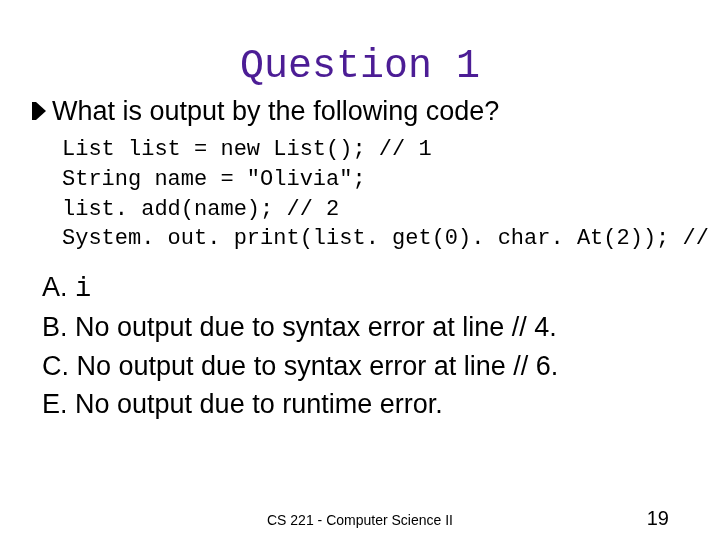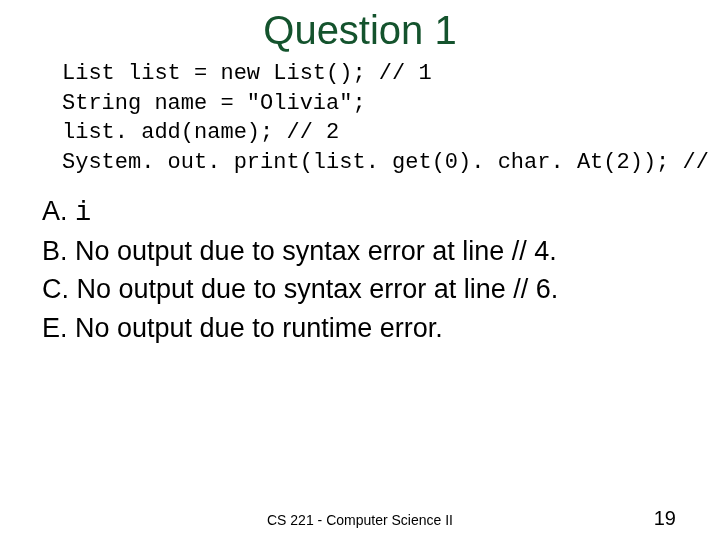--- a/index.html
+++ b/index.html
@@ -11,26 +11,27 @@
     position: relative;
     overflow: hidden;
   }
   .slide {
     width: 100%;
     height: 100%;
     padding: 8px 30px 0 30px;
     position: relative;
   }
   .title {
-    color: #14532d;
+    color: #4c1d95;
     font-size: 40px;
     text-align: center;
     font-weight: normal;
     margin-bottom: 6px;
-    font-family: Liberation Sans, sans-serif;
+    font-family: Liberation Mono, monospace;
+    margin-top: 36px;
   }
   .bullet-line {
     display: flex;
     align-items: flex-start;
     gap: 6px;
     margin-bottom: 8px;
     padding-left: 2px;
   }
   .bullet-icon {
     width: 14px;
@@ -66,33 +67,40 @@
     left: 0;
     width: 100%;
     display: flex;
     justify-content: center;
     align-items: center;
     font-size: 14px;
     color: #000;
   }
   .page-num {
     position: absolute;
-    right: 44px;
+    right: 51px;
     bottom: 10px;
     font-size: 20px;
     color: #000;
   }
 </style>
 </head>
 <body>
 
 <div class="slide">
 
   <h1 class="title">Question 1</h1>
 
+  <div class="bullet-line">
+    <svg class="bullet-icon" viewBox="0 0 14 24">
+      <rect x="0" y="3" width="4" height="18" fill="#000"></rect>
+      <polygon points="4,3 14,12 4,21" fill="#000"></polygon>
+    </svg>
+    <div class="question-text">What is output by the following code?</div>
+  </div>
 
   <div class="code-block"><span>List list = new List(); // 1</span>
 <span>String name = "Olivia";</span>
 <span>list. add(name); // 2</span>
 <span>System. out. print(list. get(0). char. At(2)); // 3</span></div>
 
   <div class="answers">
     <span class="answer-row"><span>A. </span><span class="mono">i</span></span>
     <span class="answer-row">B. No output due to syntax error at line // 4.</span>
     <span class="answer-row">C. No output due to syntax error at line // 6.</span>

